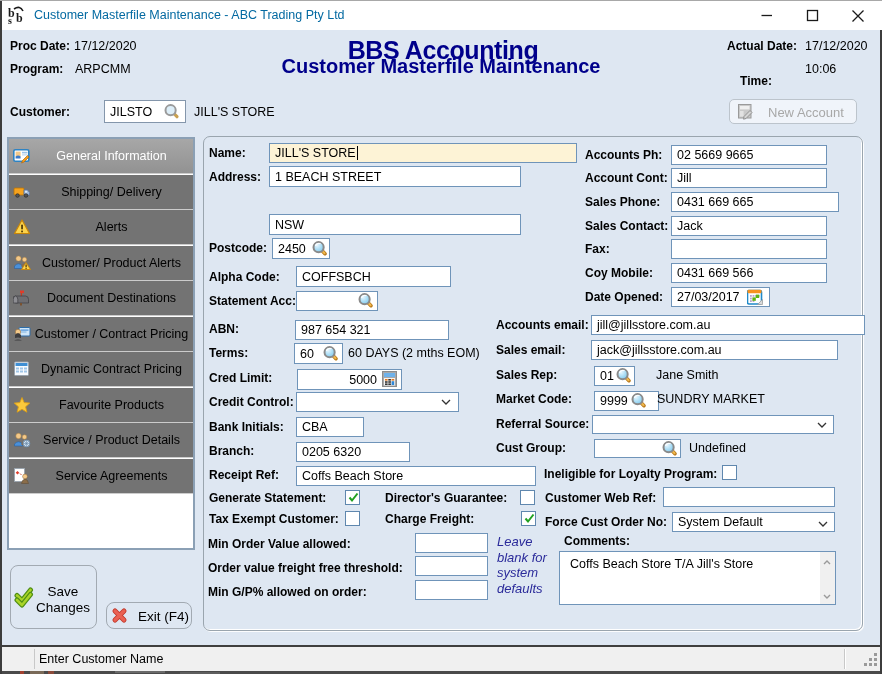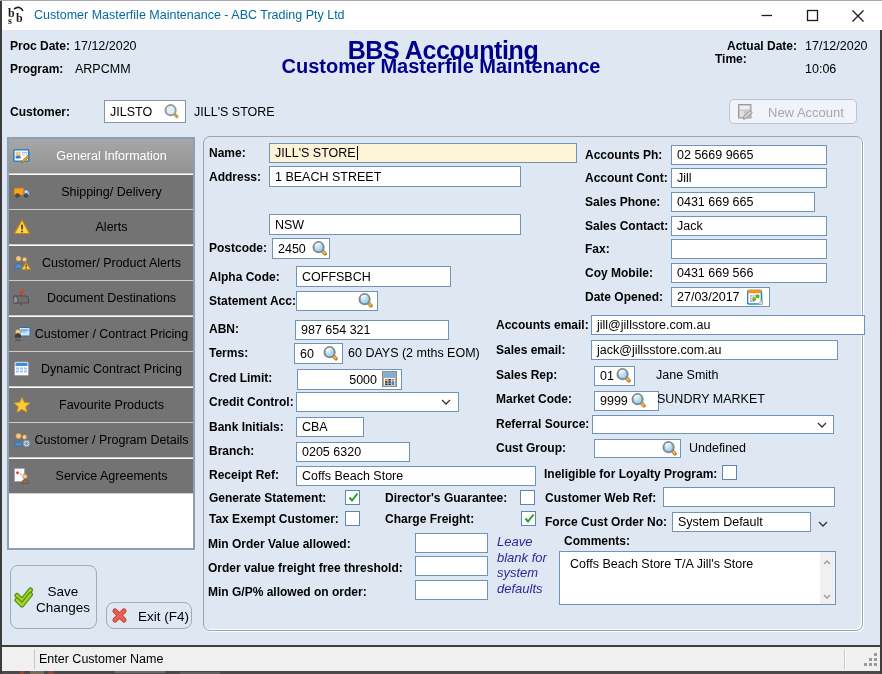--- a/index.html
+++ b/index.html
@@ -64,21 +64,21 @@
 </div>
 
 <div class="lbl" style="left:10px;top:39px">Proc Date:</div>
 <div class="val" style="left:74px;top:39px">17/12/2020</div>
 <div class="lbl" style="left:10px;top:62px">Program:</div>
 <div class="val" style="left:75px;top:62px">ARPCMM</div>
 <div class="abs" style="left:2px;top:36px;width:882px;text-align:center;font-size:25px;font-weight:bold;color:#00008b;letter-spacing:-0.4px">BBS Accounting</div>
 <div class="abs" style="left:0;top:55px;width:882px;text-align:center;font-size:20px;font-weight:bold;color:#00008b">Customer Masterfile Maintenance</div>
 <div class="lbl" style="left:715px;top:39px;width:82px;text-align:right">Actual Date:</div>
 <div class="val" style="left:805px;top:39px">17/12/2020</div>
-<div class="lbl" style="left:715px;top:52px;width:82px;text-align:left">Time:</div>
+<div class="lbl" style="left:715px;top:74px;width:82px;text-align:center">Time:</div>
 <div class="val" style="left:805px;top:62px">10:06</div>
 
 <div class="lbl" style="left:10px;top:105px">Customer:</div>
 <div class="txt" style="left:104px;top:100px;width:82px;height:23px;border-color:#8496ab">JILSTO</div>
 <svg class="mag" style="left:163px;top:103px">
       <use href="#magg"></use>
     </svg>
 <div class="val" style="left:194px;top:105px">JILL'S STORE</div>
 
 <div class="btn" style="left:729px;top:99px;width:128px;height:25px;background:#f0f4fa;border-color:#bcc4cc;border-radius:5px"></div>
@@ -176,21 +176,21 @@
       </div>
   <div class="srow" style="top:284px">
         <span class="sicon"><svg width="18" height="18" viewBox="0 0 18 18">
     <circle cx="5.5" cy="5" r="2.7" fill="#f3c98a" stroke="#ad8040" stroke-width="0.5"></circle>
     <path d="M1.5 13 q4 -4.5 8 0 v2 h-8 Z" fill="#4a90d9" stroke="#2a5f9e" stroke-width="0.6"></path>
     <circle cx="11.5" cy="6" r="2.3" fill="#f3c98a" stroke="#ad8040" stroke-width="0.5"></circle>
     <path d="M8.5 12.5 q3 -3.5 6 0 v1.5 h-6 Z" fill="#8a6d4a"></path>
     <circle cx="13.5" cy="12.5" r="3.4" fill="#cfe0ef" stroke="#6a8aa8" stroke-width="0.8"></circle>
     <path d="M13.5 9.1 v6.8 M10.1 12.5 h6.8 M11.1 10.1 l4.8 4.8 M15.9 10.1 l-4.8 4.8" stroke="#6a8aa8" stroke-width="0.6"></path>
   </svg></span>
-        <span class="stxt">Customer / Program Details</span>
+        <span class="stxt">Service / Product Details</span>
       </div>
   <div class="srow" style="top:320px">
         <span class="sicon"><svg width="18" height="18" viewBox="0 0 18 18">
     <rect x="1.5" y="1.5" width="10" height="13" fill="#fff" stroke="#9aa4ae" stroke-width="0.9"></rect>
     <path d="M4.5 4 l1.8 1.8 l-1.8 1.8 l-1.8 -1.8 Z" fill="#e03c2a"></path>
     <path d="M7 6.5 l1.5 1.5" stroke="#c23b22" stroke-width="0.9"></path>
     <circle cx="12" cy="9.5" r="2.4" fill="#f3c98a" stroke="#8a6030" stroke-width="0.5"></circle>
     <path d="M8.5 16.5 q0.5 -4 3.5 -4.5 q3 0.5 3.5 4.5 Z" fill="#8a6d4a" stroke="#5f4a30" stroke-width="0.5"></path>
   </svg></span>
         <span class="stxt">Service Agreements</span>
@@ -249,21 +249,21 @@
 <div class="lbl" style="left:209px;top:444px">Branch:</div>
 <div class="txt" style="left:296px;top:442px;width:114px;height:20px">0205 6320</div>
 <div class="lbl" style="left:209px;top:468px">Receipt Ref:</div>
 <div class="txt" style="left:296px;top:466px;width:240px;height:20px">Coffs Beach Store</div>
 
 <div class="lbl" style="left:585px;top:148px">Accounts Ph:</div>
 <div class="txt" style="left:671px;top:145px;width:156px;height:20px">02 5669 9665</div>
 <div class="lbl" style="left:585px;top:171px">Account Cont:</div>
 <div class="txt" style="left:671px;top:168px;width:156px;height:20px">Jill</div>
 <div class="lbl" style="left:585px;top:195px">Sales Phone:</div>
-<div class="txt" style="left:671px;top:192px;width:144px;height:20px">0431 669 665</div>
+<div class="txt" style="left:671px;top:192px;width:168px;height:20px">0431 669 665</div>
 <div class="lbl" style="left:585px;top:219px">Sales Contact:</div>
 <div class="txt" style="left:671px;top:216px;width:156px;height:20px">Jack</div>
 <div class="lbl" style="left:585px;top:242px">Fax:</div>
 <div class="txt" style="left:671px;top:239px;width:156px;height:20px"></div>
 <div class="lbl" style="left:585px;top:266px">Coy Mobile:</div>
 <div class="txt" style="left:671px;top:263px;width:156px;height:20px">0431 669 566</div>
 <div class="lbl" style="left:585px;top:290px">Date Opened:</div>
 <div class="txt" style="left:671px;top:287px;width:99px;height:20px">27/03/2017</div>
 <svg class="abs" style="left:747px;top:289px" width="17" height="16" viewBox="0 0 17 16">
   <rect x="0.5" y="1.5" width="14" height="13.5" rx="1.5" fill="#fff" stroke="#1f8ac9" stroke-width="1.6"></rect>
@@ -322,21 +322,21 @@
 <div class="lbl" style="left:545px;top:491px">Customer Web Ref:</div>
 <div class="txt" style="left:663px;top:487px;width:172px;height:20px"></div>
 <div class="lbl" style="left:209px;top:512px">Tax Exempt Customer:</div>
 <div class="cb" style="left:345px;top:511px"></div>
 <div class="lbl" style="left:385px;top:512px">Charge Freight:</div>
 <div class="cb" style="left:521px;top:511px"></div>
 <svg class="abs" style="left:523px;top:512px" width="13" height="13" viewBox="0 0 13 13">
       <path d="M2.5 6.5 L5 9.5 L10.5 2.5" fill="none" stroke="#21a121" stroke-width="2"></path>
     </svg>
 <div class="lbl" style="left:545px;top:515px">Force Cust Order No:</div>
-<div class="ddl" style="left:672px;top:512px;width:139px;height:20px">System Default</div>
+<div class="ddl" style="left:672px;top:512px;width:163px;height:20px">System Default</div>
 <svg class="chev" style="left:817px;top:518px" width="12" height="12" viewBox="0 0 12 12">
       <path d="M2 4 L6 8 L10 4" fill="none" stroke="#333" stroke-width="1.3"></path>
     </svg>
 <div class="lbl" style="left:208px;top:537px">Min Order Value allowed:</div>
 <div class="txt" style="left:415px;top:533px;width:73px;height:20px"></div>
 <div class="lbl" style="left:208px;top:561px">Order value freight free threshold:</div>
 <div class="txt" style="left:415px;top:556px;width:73px;height:20px"></div>
 <div class="lbl" style="left:208px;top:585px">Min G/P% allowed on order:</div>
 <div class="txt" style="left:415px;top:580px;width:73px;height:20px"></div>
 <div class="abs" style="left:497px;top:534px;width:70px;font-size:13px;font-style:italic;color:#2a2a9a;line-height:15.5px">Leave blank for system defaults</div>

